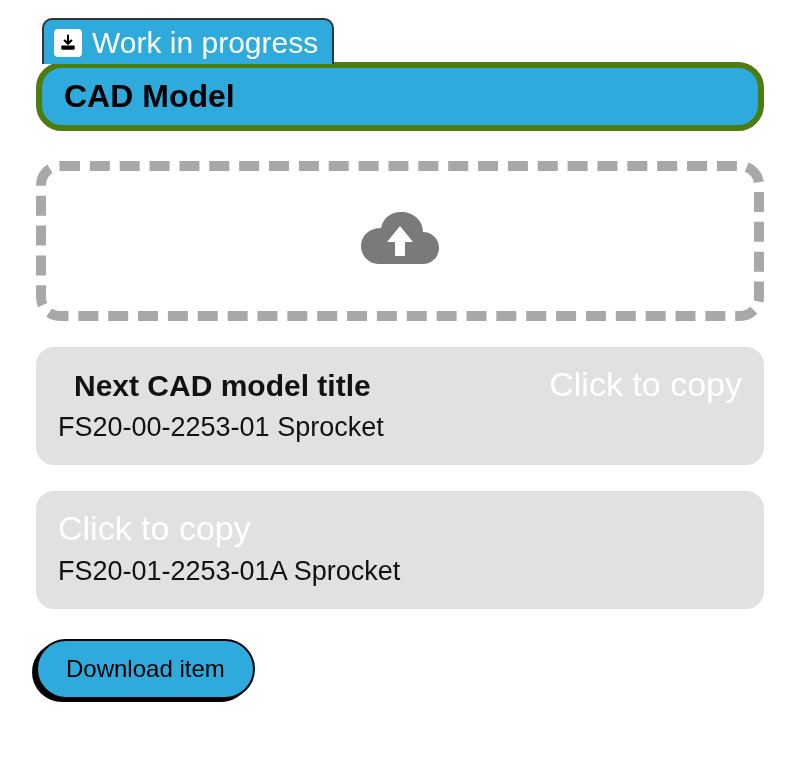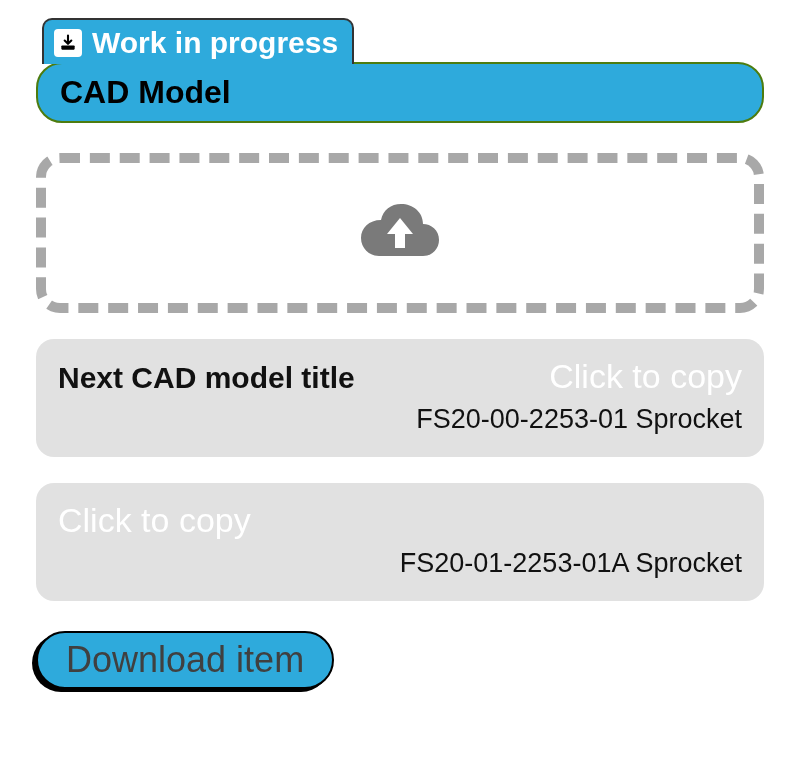--- a/index.html
+++ b/index.html
@@ -24,25 +24,25 @@
     .tab-icon {
       width: 28px; height: 28px;
       background: #fff;
       border-radius: 4px;
       display: flex; align-items: center; justify-content: center;
       margin-right: 10px;
     }
     .tab-label {
       color: #fff;
       font-size: 30px;
-      font-weight: 700;
+      font-weight: 400;
     }
     .header-bar {
       background: #2eaadc;
-      border: 2px solid #4d7c0f;
+      border: 6px solid #4d7c0f;
       border-radius: 26px;
       padding: 10px 22px;
       margin-top: -2px;
       position: relative;
       z-index: 1;
     }
     .header-title {
       font-size: 32px;
       font-weight: 700;
       color: #000;
@@ -66,42 +66,42 @@
     }
     .card-row {
       display: flex;
       justify-content: space-between;
       align-items: baseline;
     }
     .card-title {
       font-size: 30px;
       font-weight: 700;
       color: #111;
+      margin-left: 16px;
     }
     .copy-hint {
       font-size: 34px;
       color: #fff;
       font-weight: 400;
       cursor: pointer;
     }
     .card-value {
       font-size: 27px;
       color: #111;
       margin-top: 8px;
-      text-align: right;
     }
     .download-btn {
       display: inline-block;
       margin-top: 30px;
       background: #2eaadc;
-      color: #404040;
-      font-size: 36px;
+      color: #000000;
+      font-size: 24px;
       border: 2px solid #000;
       border-radius: 999px;
-      padding: 6px 28px;
+      padding: 14px 28px;
       cursor: pointer;
       box-shadow: -4px 3px 0 0 #000;
     }
   </style>
 </head>
 <body>
 
 
 
 <div class="tab-wrap">

